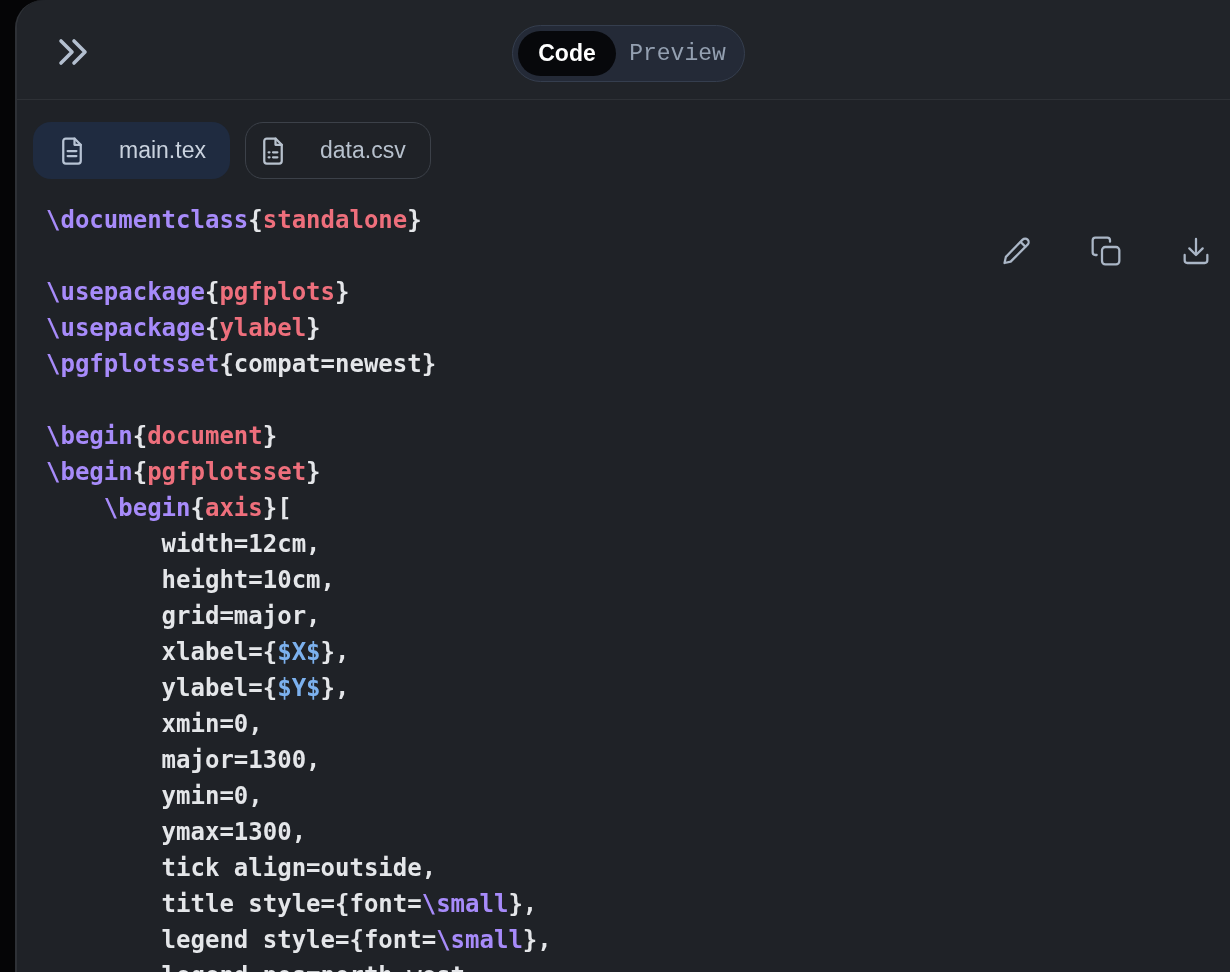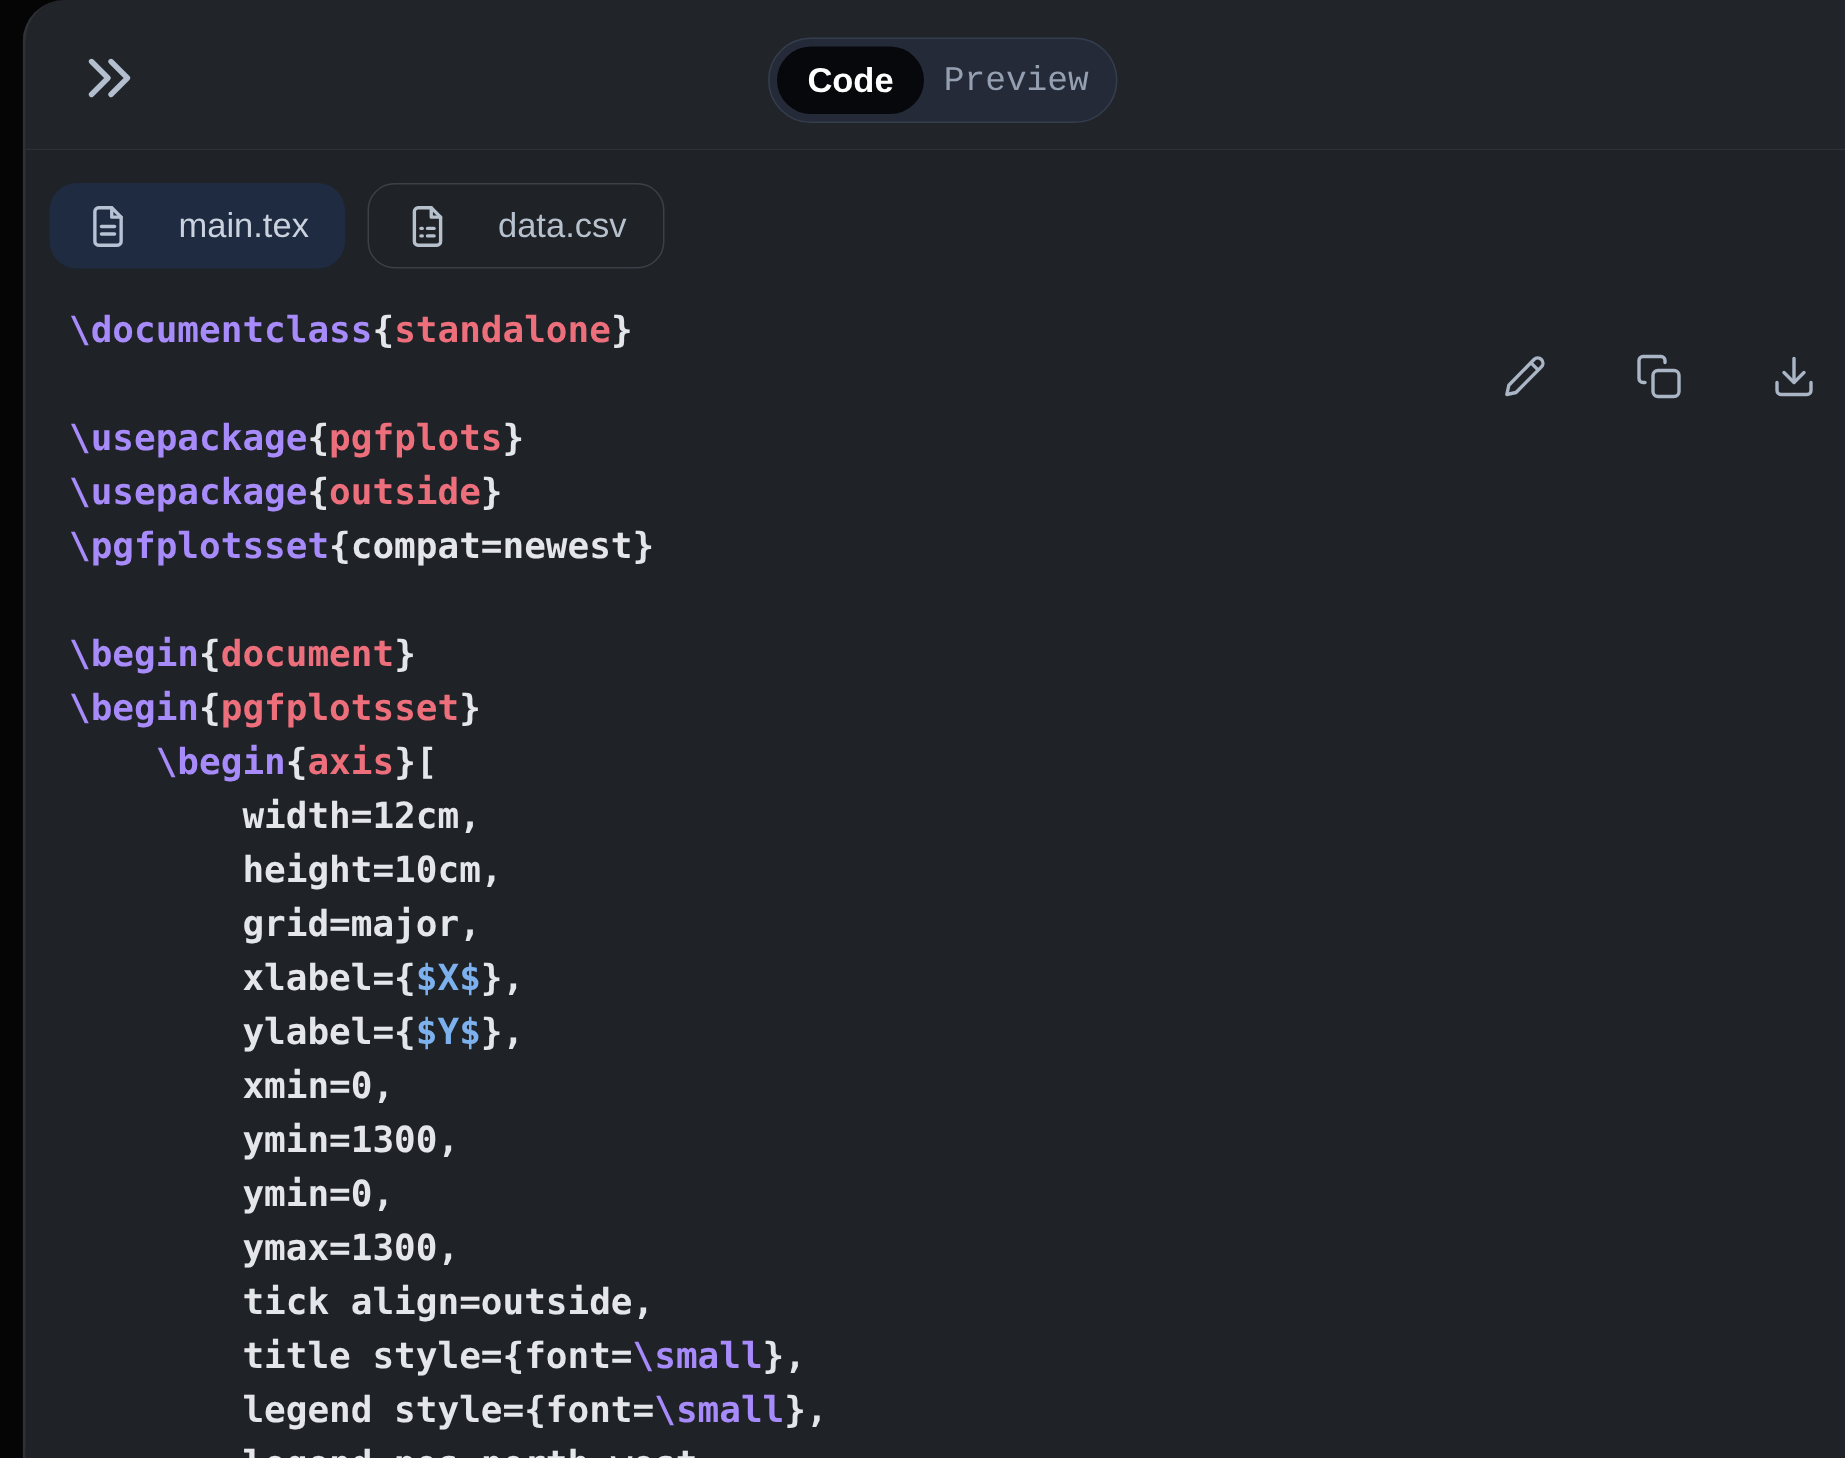--- a/index.html
+++ b/index.html
@@ -39,21 +39,21 @@
   .toggle-seg{height:45px;border-radius:23px;display:flex;align-items:center;
     justify-content:center;font-size:23px;cursor:pointer;border:none;background:none;}
   .toggle-seg.active{width:98px;background:var(--toggle-active-bg);
     color:var(--toggle-active-text);font-weight:600;}
   .toggle-seg.inactive{flex:1;color:var(--toggle-inactive-text);font-weight:400;font-family:Liberation Mono, monospace;}
   .tabbar{position:absolute;left:0;top:100px;width:100%;height:80px;}
   .tab{position:absolute;top:22px;height:57px;border-radius:18px;
     display:flex;align-items:center;gap:32px;padding:0 24px;font-size:23px;cursor:pointer;border:none;background:none;}
   .tab.active{left:16px;background:var(--tab-active-bg);color:var(--tab-active-text);}
   .tab.inactive{left:228px;background:transparent;
-    border:1.5px solid var(--tab-inactive-border);color:var(--tab-inactive-text);}
+    border:1.5px solid var(--tab-inactive-border);color:var(--tab-inactive-text);padding-left:12px;}
   .actionbar{position:absolute;right:18px;top:122px;height:57px;
     display:flex;align-items:center;gap:58px;}
   .action-btn{width:32px;height:32px;display:flex;align-items:center;
     justify-content:center;cursor:pointer;background:none;border:none;}
   .code-area{position:absolute;left:0;top:181px;width:100%;height:791px;overflow:hidden;font-weight:bold;}
   .code-block{position:absolute;left:29px;top:21px;
     font-family:"DejaVu Sans Mono",monospace;font-size:24px;line-height:36px;
     color:var(--code-plain);}
   .code-line{height:36px;white-space:pre;}
   .tok-cmd{color:var(--code-cmd);}
@@ -136,33 +136,33 @@
         </span>
       </button>
     </div>
   </div>
 
   <div class="code-area">
     <div class="code-block">
         <div class="code-line"><span class="tok-cmd">\documentclass</span><span>{</span><span class="tok-arg">standalone</span><span>}</span></div>
         <div class="code-line"></div>
         <div class="code-line"><span class="tok-cmd">\usepackage</span><span>{</span><span class="tok-arg">pgfplots</span><span>}</span></div>
-        <div class="code-line"><span class="tok-cmd">\usepackage</span><span>{</span><span class="tok-arg">outside</span><span>}</span></div>
+        <div class="code-line"><span class="tok-cmd">\usepackage</span><span>{</span><span class="tok-arg">ylabel</span><span>}</span></div>
         <div class="code-line"><span class="tok-cmd">\pgfplotsset</span><span>{compat=newest}</span></div>
         <div class="code-line"></div>
         <div class="code-line"><span class="tok-cmd">\begin</span><span>{</span><span class="tok-arg">document</span><span>}</span></div>
         <div class="code-line"><span class="tok-cmd">\begin</span><span>{</span><span class="tok-arg">pgfplotsset</span><span>}</span></div>
         <div class="code-line"><span>    </span><span class="tok-cmd">\begin</span><span>{</span><span class="tok-arg">axis</span><span>}[</span></div>
         <div class="code-line"><span>        width=12cm,</span></div>
         <div class="code-line"><span>        height=10cm,</span></div>
         <div class="code-line"><span>        grid=major,</span></div>
         <div class="code-line"><span>        xlabel={</span><span class="tok-math">$X$</span><span>},</span></div>
         <div class="code-line"><span>        ylabel={</span><span class="tok-math">$Y$</span><span>},</span></div>
         <div class="code-line"><span>        xmin=0,</span></div>
-        <div class="code-line"><span>        ymin=1300,</span></div>
+        <div class="code-line"><span>        major=1300,</span></div>
         <div class="code-line"><span>        ymin=0,</span></div>
         <div class="code-line"><span>        ymax=1300,</span></div>
         <div class="code-line"><span>        tick align=outside,</span></div>
         <div class="code-line"><span>        title style={font=</span><span class="tok-cmd">\small</span><span>},</span></div>
         <div class="code-line"><span>        legend style={font=</span><span class="tok-cmd">\small</span><span>},</span></div>
         <div class="code-line"><span>        legend pos=north west,</span></div>
       </div>
   </div>
 
 </div>

